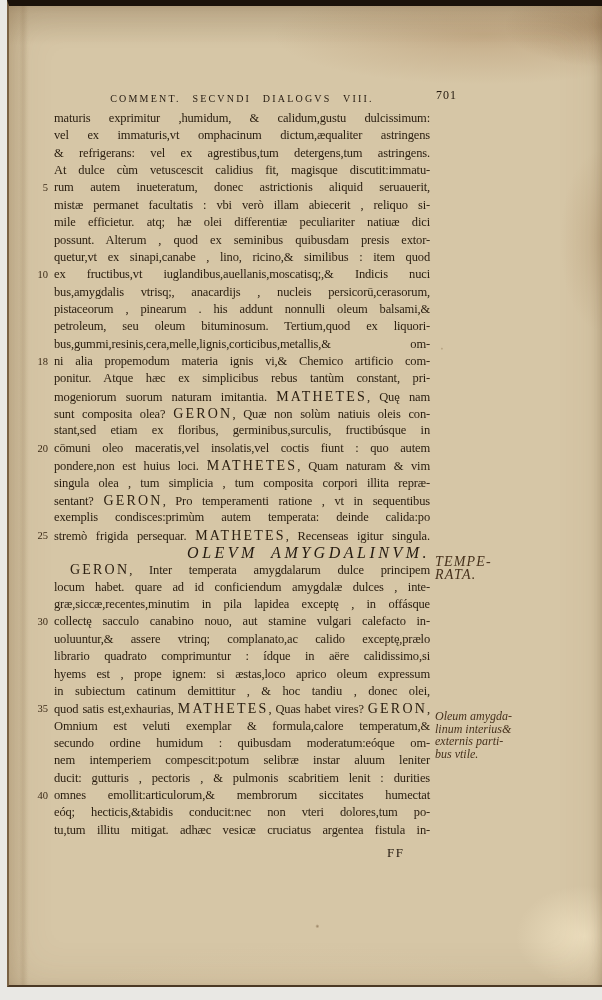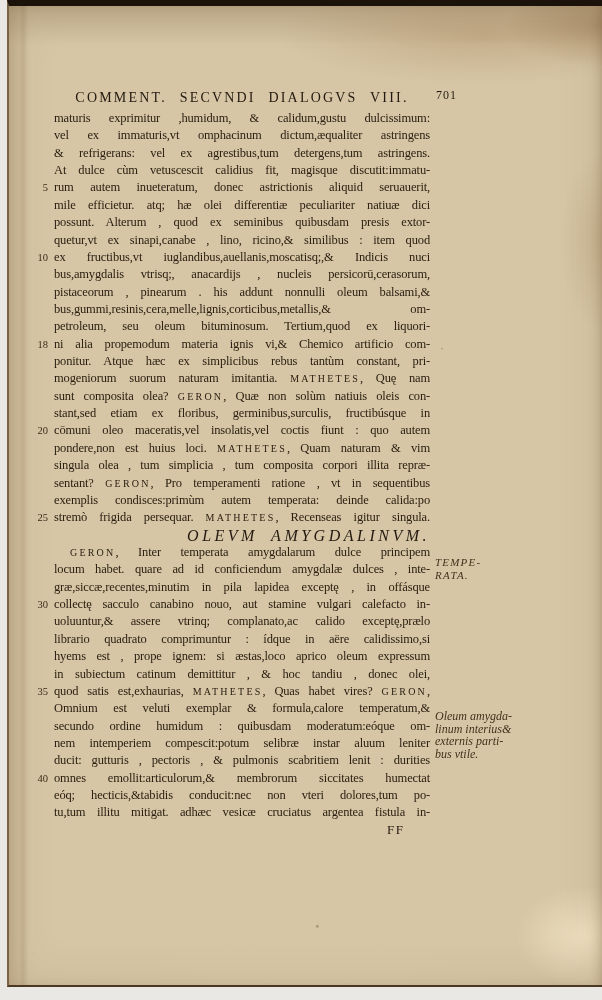--- a/index.html
+++ b/index.html
@@ -24,46 +24,46 @@
       radial-gradient(2px 2px at 73% 35%, rgba(90,60,30,.35), rgba(90,60,30,0) 70%),
       linear-gradient(90deg, rgba(120,90,50,.20) 0, rgba(120,90,50,0) 3.5%),
       linear-gradient(90deg, rgba(255,255,255,0) 10px, rgba(110,80,45,.12) 14px, rgba(110,80,45,0) 19px),
       linear-gradient(180deg, rgba(105,78,45,.22) 0, rgba(105,78,45,0) 4%),
       linear-gradient(#d6c6a6,#d6c6a6);
     box-shadow: inset 0 0 45px rgba(120,90,50,.16), inset -6px 0 12px -6px rgba(90,60,30,.35);
     color:#2c2012;
   }
   .header{position:absolute;left:45px;top:82px;width:376px;text-align:center;}
   .running-title{
-    font-size:14px;letter-spacing:2.2px;word-spacing:7px;color:#241a10;white-space:nowrap;
+    font-size:10px;letter-spacing:2.2px;word-spacing:7px;color:#241a10;white-space:nowrap;
   }
   .page-number{position:absolute;left:100%;margin-left:6px;top:0;font-size:12px;letter-spacing:1px;color:#241a10;}
   .textcol{position:absolute;left:45px;top:104px;width:376px;}
   .line{
     position:relative;height:17.36px;line-height:17.36px;
     font-size:12.5px;letter-spacing:-0.15px;
     text-align:justify;text-align-last:justify;
     color:#2c2012;white-space:nowrap;
   }
   .line.indent{text-indent:16px;}
   .linenum{
     position:absolute;left:-26px;top:0;width:20px;text-align:right;
     font-size:10.5px;letter-spacing:0;color:#3b2a17;text-align-last:right;
   }
   .linetext{display:block;}
-  .sc{font-size:10px;letter-spacing:2.2px;}
+  .sc{font-size:14px;letter-spacing:2.2px;}
   .heading{
     height:17.36px;line-height:18.5px;text-align:right;
     font-style:italic;font-size:16px;letter-spacing:3.5px;word-spacing:6px;
     color:#241a10;white-space:nowrap;
   }
-  .sig{margin-top:0;margin-left:333px;font-size:13px;letter-spacing:1.5px;color:#241a10;}
+  .sig{margin-top:6px;margin-left:333px;font-size:13px;letter-spacing:1.5px;color:#241a10;}
   .mnote{position:absolute;width:94px;font-style:italic;color:#46311c;}
   .mnote .mline{display:block;line-height:12.6px;}
-  .mnote1{left:426px;top:550px;font-size:11px;letter-spacing:1.2px;}
+  .mnote1{left:426px;top:550px;font-size:14px;letter-spacing:1.2px;}
   .mnote2{left:426px;top:704px;font-size:12px;font-family:Liberation Serif, serif;}
 </style>
 </head>
 <body style="background: rgb(233, 232, 228);">
 
 <div class="page">
 
   <div class="header">
     <span class="running-title">COMMENT. SECVNDI DIALOGVS VIII.</span>
     <span class="page-number">701</span>
@@ -91,20 +91,24 @@
         <div class="line">
           <span class="linenum"></span>
           <span class="linetext">At dulce cùm vetuscescit calidius fit, magisque discutit:immatu-</span>
         </div>
 
         <div class="line">
           <span class="linenum">5</span>
           <span class="linetext">rum autem inueteratum, donec astrictionis aliquid seruauerit,</span>
         </div>
 
+        <div class="line">
+          <span class="linenum"></span>
+          <span class="linetext">mistæ permanet facultatis : vbi verò illam abiecerit , reliquo si-</span>
+        </div>
 
         <div class="line">
           <span class="linenum"></span>
           <span class="linetext">mile efficietur. atq; hæ olei differentiæ peculiariter natiuæ dici</span>
         </div>
 
         <div class="line">
           <span class="linenum"></span>
           <span class="linetext">possunt. Alterum , quod ex seminibus quibusdam presis extor-</span>
         </div>
@@ -124,26 +128,26 @@
           <span class="linetext">bus,amygdalis vtrisq;, anacardijs , nucleis persicorū,cerasorum,</span>
         </div>
 
         <div class="line">
           <span class="linenum"></span>
           <span class="linetext">pistaceorum , pinearum . his addunt nonnulli oleum balsami,&amp;</span>
         </div>
 
         <div class="line">
           <span class="linenum"></span>
+          <span class="linetext">petroleum, seu oleum bituminosum. Tertium,quod ex liquori-</span>
+        </div>
+
+        <div class="line">
+          <span class="linenum"></span>
           <span class="linetext">bus,gummi,resinis,cera,melle,lignis,corticibus,metallis,&amp; om-</span>
-        </div>
-
-        <div class="line">
-          <span class="linenum"></span>
-          <span class="linetext">petroleum, seu oleum bituminosum. Tertium,quod ex liquori-</span>
         </div>
 
         <div class="line">
           <span class="linenum">18</span>
           <span class="linetext">ni alia propemodum materia ignis vi,&amp; Chemico artificio com-</span>
         </div>
 
         <div class="line">
           <span class="linenum"></span>
           <span class="linetext">ponitur. Atque hæc ex simplicibus rebus tantùm constant, pri-</span>

